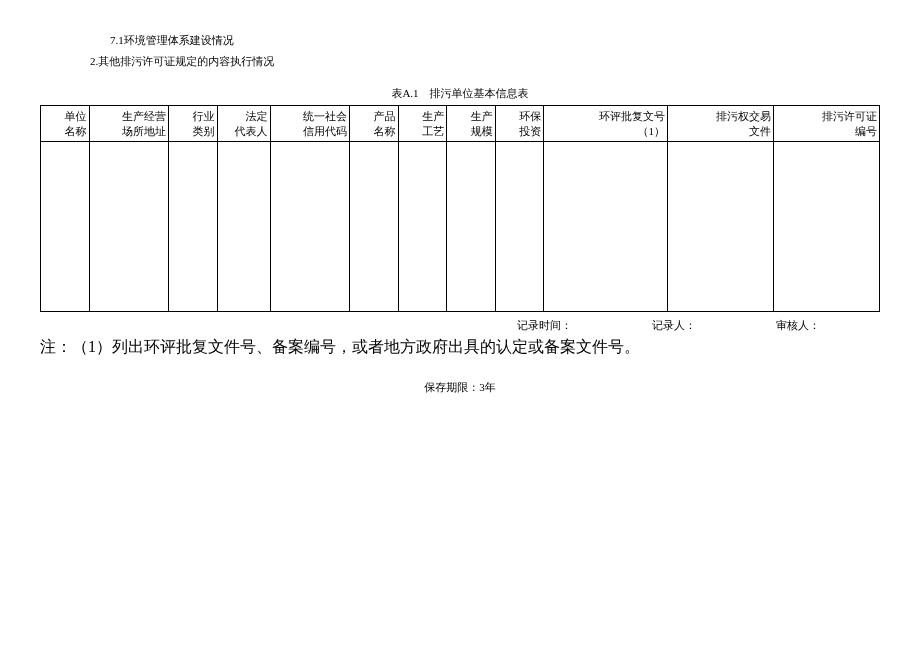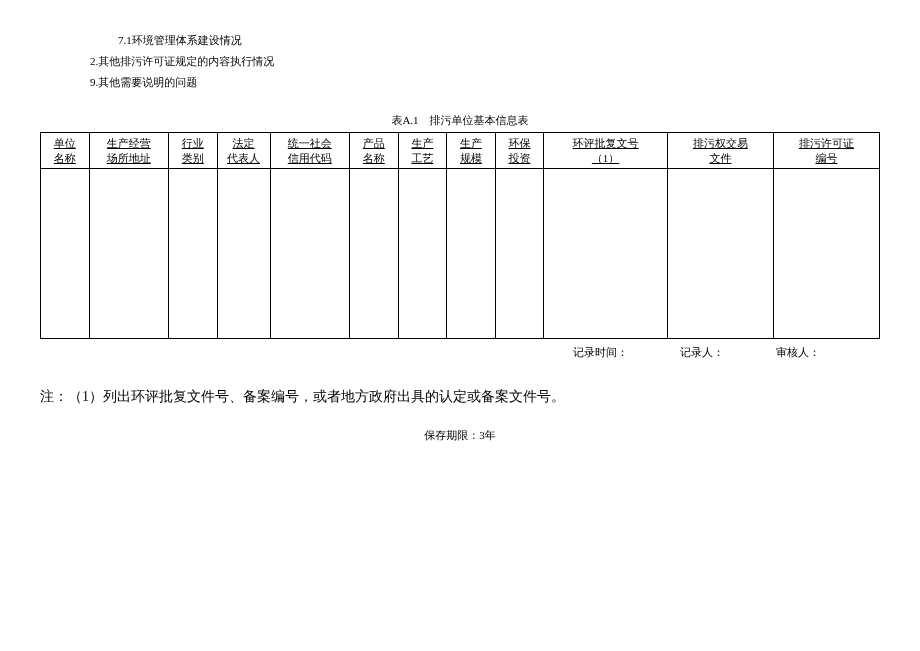--- a/index.html
+++ b/index.html
@@ -14,77 +14,75 @@
       background: #fff;
       width: 920px;
       height: 651px;
       padding: 30px 40px 30px 40px;
     }
     .outline {
       margin-left: 70px;
       line-height: 1.9;
     }
     .outline-l2 {
-      margin-left: 8px;
+      margin-left: 0px;
     }
     .outline-l1 {
       margin-left: -20px;
     }
     .table-title {
       text-align: center;
-      margin-top: 20px;
+      margin-top: 14px;
       margin-bottom: 4px;
       font-size: 11px;
     }
     table {
       border-collapse: collapse;
       width: 100%;
       table-layout: fixed;
     }
     th, td {
       border: 1px solid #000;
-      text-align: center;
+      text-align: right;
       vertical-align: middle;
       padding: 3px 2px;
       font-weight: normal;
       font-size: 11px;
       line-height: 1.35;
-      text-decoration: underline;
     }
     th {
       height: 36px;
     }
     tbody td {
       height: 170px;
     }
     .footer-row {
       display: flex;
       justify-content: flex-end;
-      gap: 52px;
+      gap: 80px;
       padding-right: 60px;
       margin-top: 6px;
       font-size: 11px;
     }
     .note {
-      margin-top: 28px;
-      font-size: 14px;
+      margin-top: 4px;
+      font-size: 16px;
     }
     .retention {
       text-align: center;
       margin-top: 22px;
       font-size: 11px;
     }
   </style>
 </head>
 <body>
 
 <div class="outline">
   <div class="outline-l2">7.1环境管理体系建设情况</div>
   <div class="outline-l1">2.其他排污许可证规定的内容执行情况</div>
-  <div class="outline-l1">9.其他需要说明的问题</div>
 </div>
 
 <div class="table-title">表A.1　排污单位基本信息表</div>
 
 <table>
   <colgroup>
     <col style="width:5.5%">
     <col style="width:9%">
     <col style="width:5.5%">
     <col style="width:6%">

